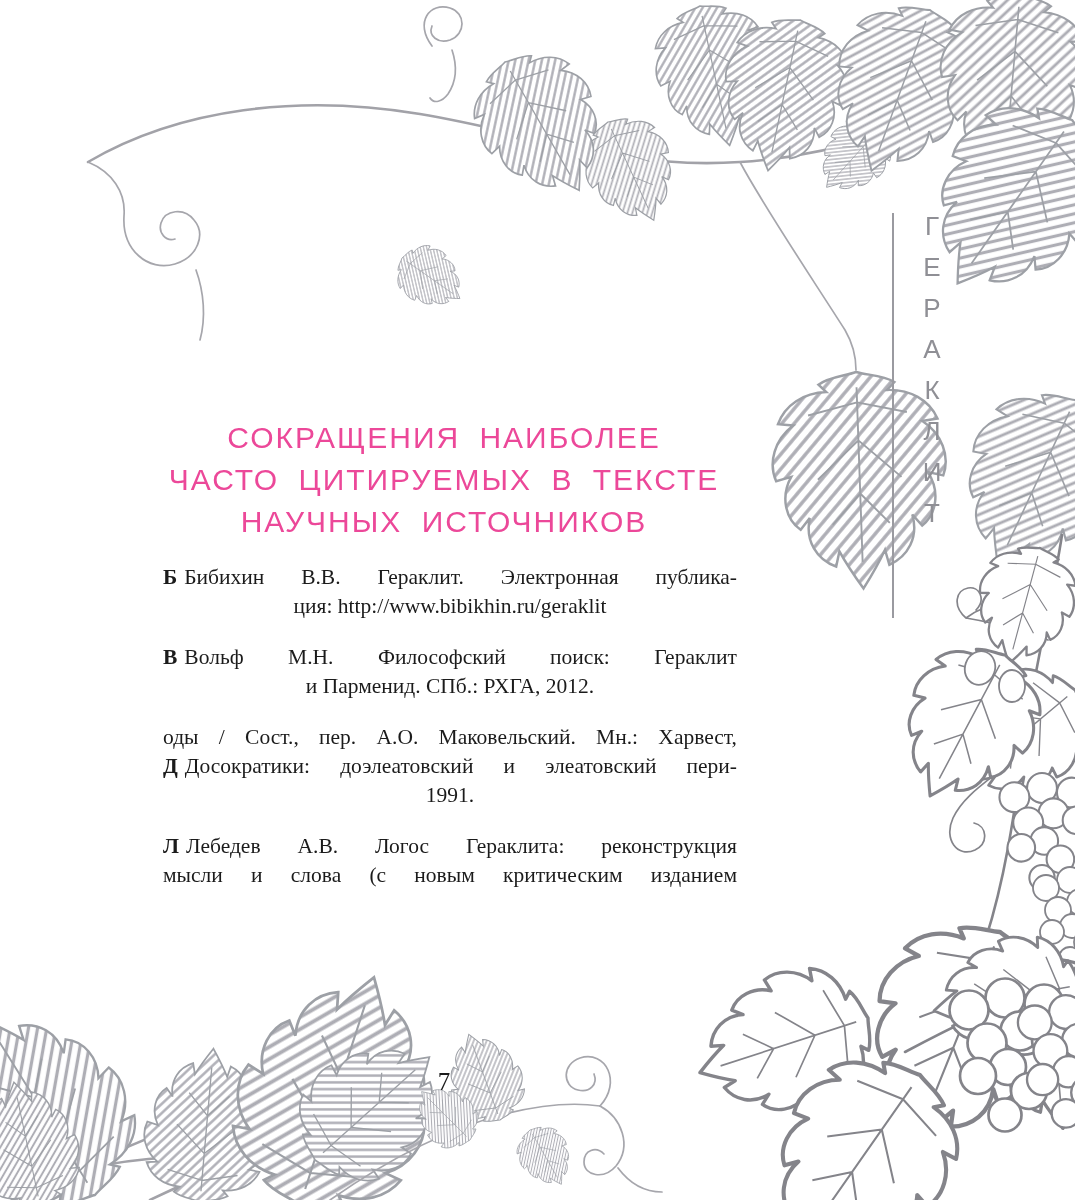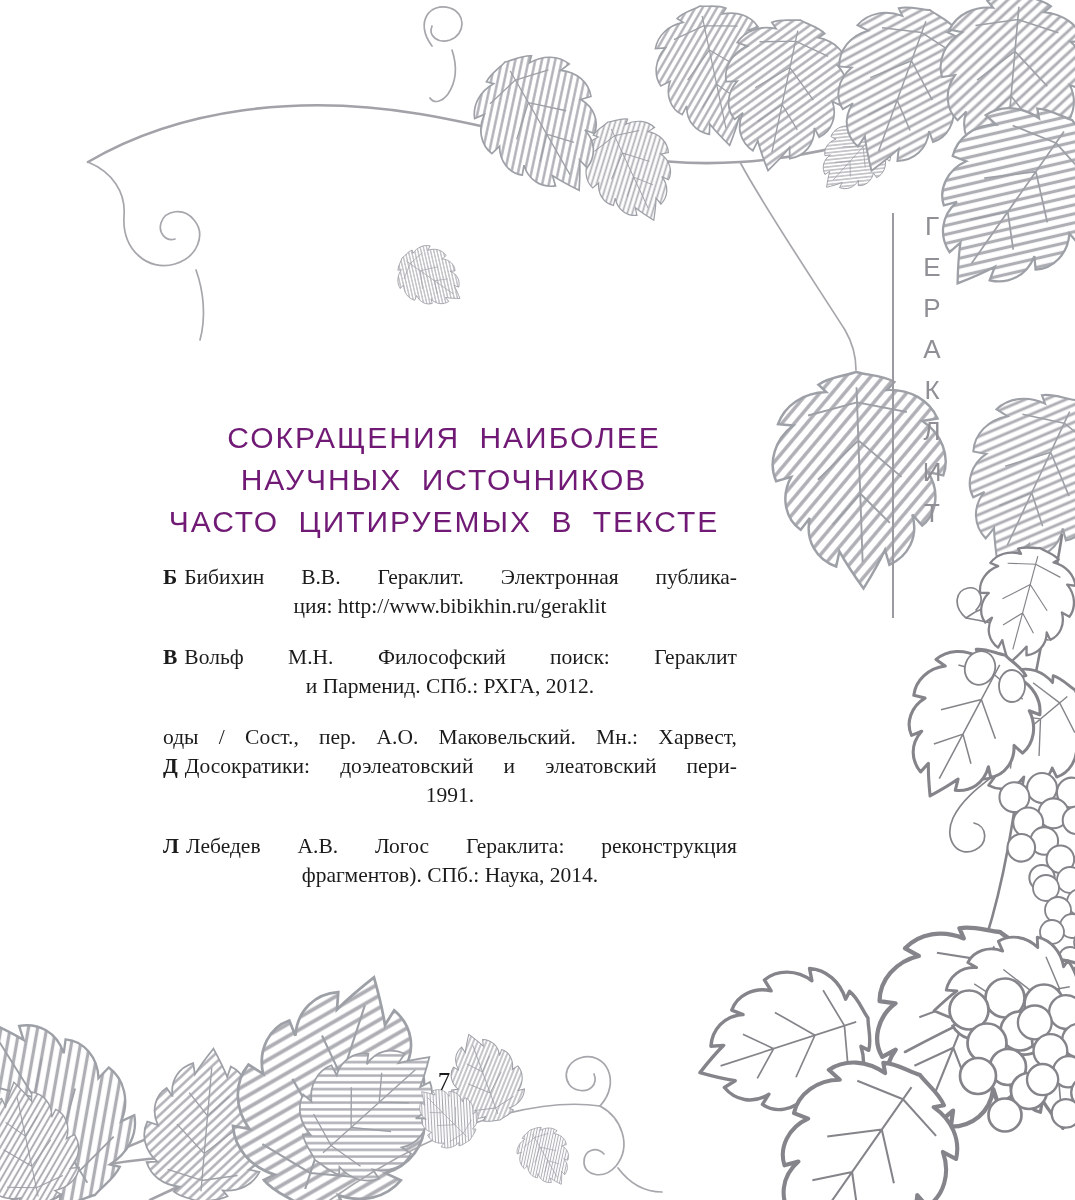--- a/index.html
+++ b/index.html
@@ -20,21 +20,21 @@
   
   .vrule{position:absolute;left:892px;top:213px;width:2px;height:405px;background:#9a9aa0;}
   .vtitle{position:absolute;left:903px;top:211px;width:44px;
           writing-mode:vertical-rl;text-orientation:upright;
           font-family:"Liberation Sans",sans-serif;font-size:26px;letter-spacing:11px;
           color:#8f8f95;z-index:2;}
 
   
   .heading{position:absolute;left:151px;top:417px;width:586px;text-align:center;
            font-family:"Liberation Sans",sans-serif;font-size:30px;line-height:42px;
-           letter-spacing:2px;word-spacing:9px;color:#701a75;z-index:2;}
+           letter-spacing:2px;word-spacing:9px;color:#ec4899;z-index:2;}
 
   
   .entries{position:absolute;left:151px;top:563px;width:586px;
            font-size:21.5px;line-height:29px;z-index:2;}
   .entry{margin:0 0 22px 12px;}
   .line{display:block;}
   .mid{text-align:justify;text-align-last:justify;}
   .last{text-align:center;}
   .lbl{font-weight:bold;margin-right:7px;}
 
@@ -220,22 +220,22 @@
         <use href="#bunch" class="grape" transform="translate(1066,1012) scale(1.3)"></use>
       </g>
     </g>
   </svg>
 
   <div class="vrule"></div>
   <div class="vtitle">ГЕРАКЛИТ</div>
 
   <div class="heading">
     <div class="hline">СОКРАЩЕНИЯ НАИБОЛЕЕ</div>
+    <div class="hline">ЧАСТО ЦИТИРУЕМЫХ В ТЕКСТЕ</div>
     <div class="hline">НАУЧНЫХ ИСТОЧНИКОВ</div>
-    <div class="hline">ЧАСТО ЦИТИРУЕМЫХ В ТЕКСТЕ</div>
   </div>
 
   <div class="entries">
 
     <p class="entry">
       <span class="line mid"><b class="lbl">Б</b><span>Бибихин В.В. Гераклит. Электронная публика-</span></span>
       <span class="line last">ция: http://www.bibikhin.ru/geraklit</span>
     </p>
 
     <p class="entry">
@@ -244,20 +244,20 @@
     </p>
 
     <p class="entry">
       <span class="line mid">оды / Сост., пер. А.О. Маковельский. Мн.: Харвест,</span>
       <span class="line mid"><b class="lbl">Д</b><span>Досократики: доэлеатовский и элеатовский пери-</span></span>
       <span class="line last">1991.</span>
     </p>
 
     <p class="entry">
       <span class="line mid"><b class="lbl">Л</b><span>Лебедев А.В. Логос Гераклита: реконструкция</span></span>
-      <span class="line last">фрагментов). СПб.: Наука, 2014.</span>
+      <span class="line mid">мысли и слова (с новым критическим изданием</span>
     </p>
 
   </div>
 
   <div class="pagenum">7</div>
 
 </div>
 
 </body></html>

